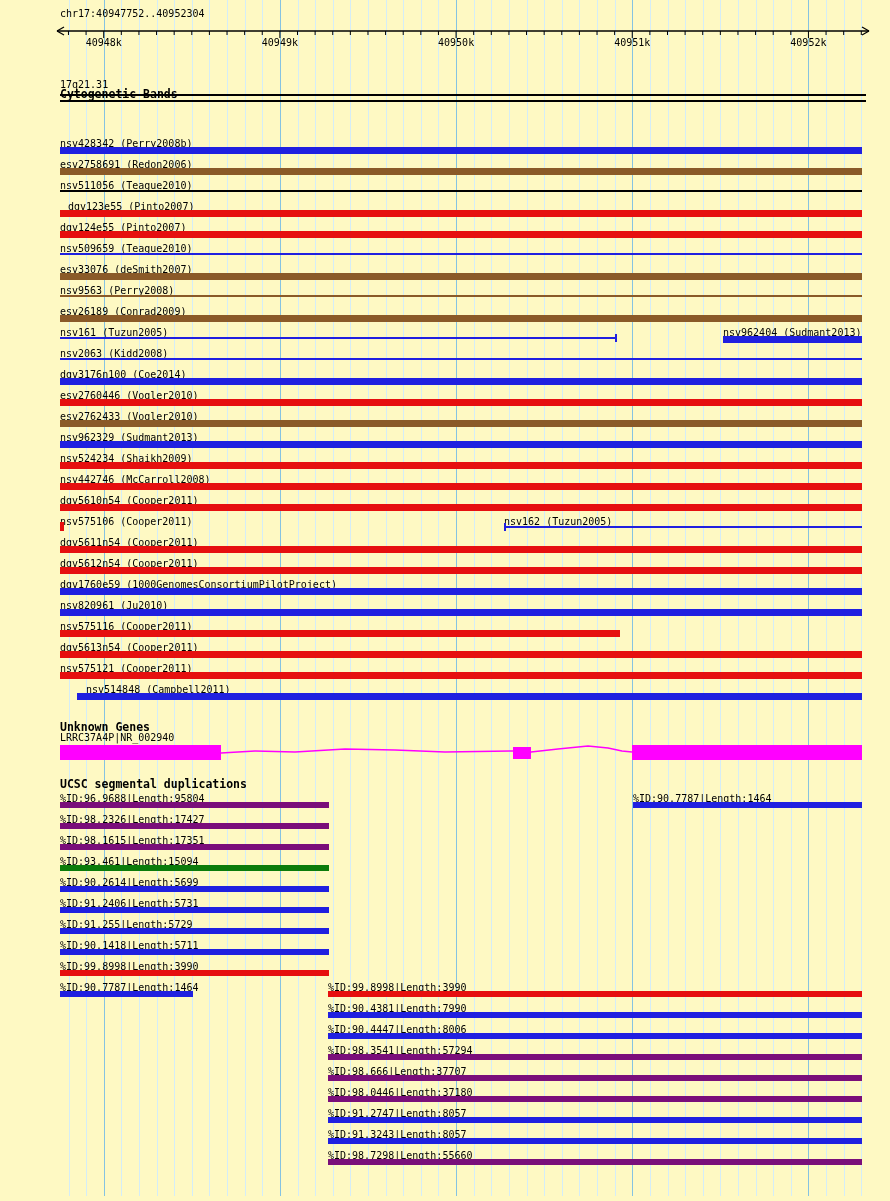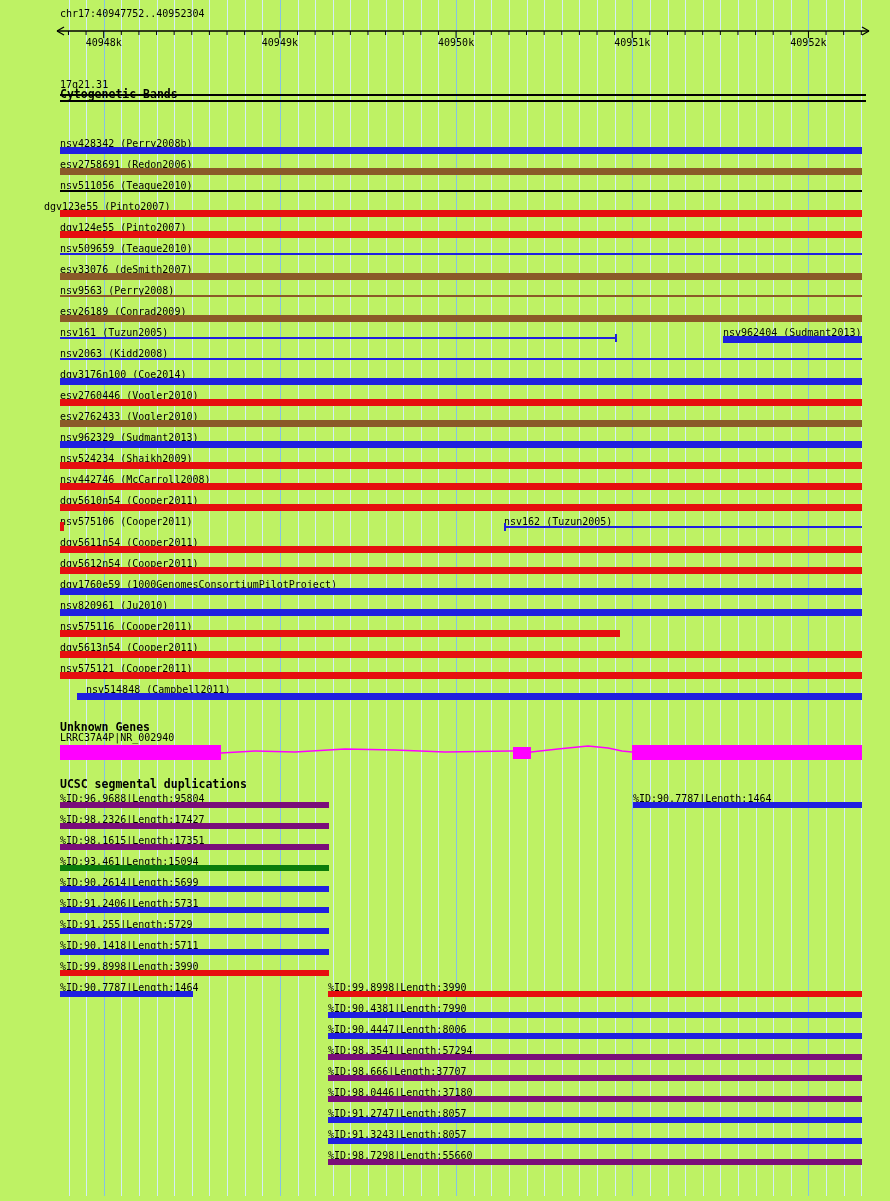--- a/index.html
+++ b/index.html
@@ -1,16 +1,16 @@
 <!DOCTYPE html>
 <html><head>
 <meta charset="utf-8">
 <style>
   html,body{margin:0;padding:0;background:#fff;}
-  #screen{position:relative;width:890px;height:1201px;background:#bef264;overflow:hidden;
+  #screen{position:relative;width:890px;height:1201px;background:#fef9c3;overflow:hidden;
           font-family:"DejaVu Sans Mono",monospace;color:#000;}
   .vline{position:absolute;top:0;width:1px;height:1196px;background:#d4edf7;}
   .vline.major{background:#85c3e2;}
   .txt{position:absolute;font-size:10px;line-height:11px;white-space:pre;}
   .hdr{position:absolute;font-size:11.5px;line-height:13px;font-weight:bold;white-space:pre;}
   .bar{position:absolute;}
   .ticklabel{position:absolute;top:37px;font-size:10px;line-height:11px;transform:translateX(-50%);}
   #ruler-svg,#gene-svg{position:absolute;left:0;}
   #cyto-box{position:absolute;left:60px;top:94px;width:806px;height:8px;
             border-top:2px solid #000;border-bottom:2px solid #000;box-sizing:border-box;background:transparent;}
@@ -135,21 +135,21 @@
   <div class="txt" style="left:60px;top:79px;">17q21.31</div>
   <div id="cyto-box"></div>
 
   <div id="dgv-rows">
       <div class="txt" style="left:60px;top:138px;">nsv428342 (Perry2008b)</div>
       <div class="bar" style="left:60px;top:147px;width:802px;height:7px;background:#2020e0;"></div>
       <div class="txt" style="left:60px;top:159px;">esv2758691 (Redon2006)</div>
       <div class="bar" style="left:60px;top:168px;width:802px;height:7px;background:#8a5a28;"></div>
       <div class="txt" style="left:60px;top:180px;">nsv511056 (Teague2010)</div>
       <div class="bar" style="left:60px;top:190px;width:802px;height:2px;background:#000000;"></div>
-      <div class="txt" style="left:44px;top:201px;">dgv123e55 (Pinto2007)</div>
+      <div class="txt" style="left:68px;top:201px;">dgv123e55 (Pinto2007)</div>
       <div class="bar" style="left:60px;top:210px;width:802px;height:7px;background:#e60f0f;"></div>
       <div class="txt" style="left:60px;top:222px;">dgv124e55 (Pinto2007)</div>
       <div class="bar" style="left:60px;top:231px;width:802px;height:7px;background:#e60f0f;"></div>
       <div class="txt" style="left:60px;top:243px;">nsv509659 (Teague2010)</div>
       <div class="bar" style="left:60px;top:253px;width:802px;height:2px;background:#2020e0;"></div>
       <div class="txt" style="left:60px;top:264px;">esv33076 (deSmith2007)</div>
       <div class="bar" style="left:60px;top:273px;width:802px;height:7px;background:#8a5a28;"></div>
       <div class="txt" style="left:60px;top:285px;">nsv9563 (Perry2008)</div>
       <div class="bar" style="left:60px;top:295px;width:802px;height:2px;background:#8a5a28;"></div>
       <div class="txt" style="left:60px;top:306px;">esv26189 (Conrad2009)</div>

